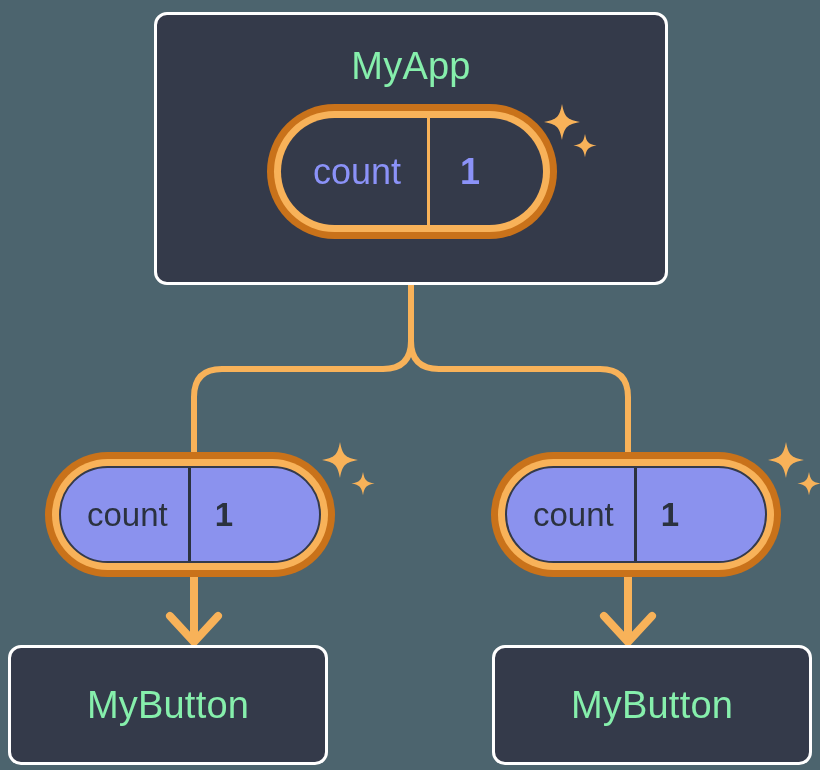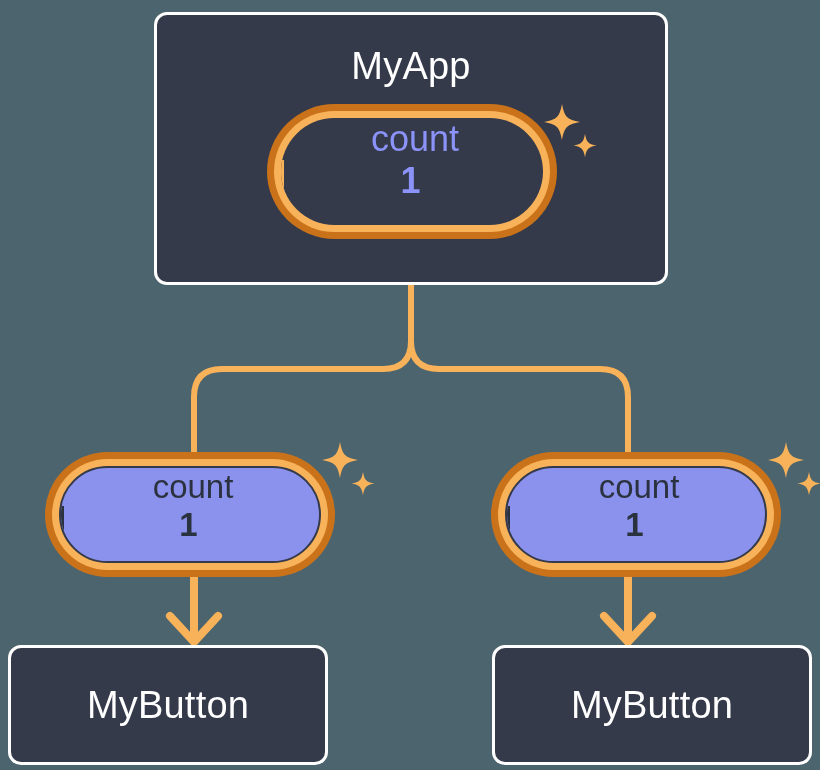--- a/index.html
+++ b/index.html
@@ -30,21 +30,21 @@
   
   .card {
     position: absolute;
     z-index: 3;
     background: #343a4a;
     border: 3px solid #ffffff;
     border-radius: 13px;
     box-sizing: border-box;
   }
   .card-title {
-    color: #ffffff;
+    color: #86efac;
     font-size: 38px;
     font-weight: 400;
     letter-spacing: 0.2px;
     text-align: center;
     white-space: nowrap;
   }
   #card-myapp {
     left: 154px; top: 12px;
     width: 514px; height: 273px;
   }
@@ -84,21 +84,20 @@
     padding: 7px;
     height: 100%;
   }
   .pill-inner {
     box-sizing: border-box;
     border-radius: 999px;
     height: 100%;
     display: flex;
     align-items: stretch;
     overflow: hidden;
-    flex-direction: column;
   }
   .pill-key, .pill-val {
     display: flex;
     align-items: center;
     justify-content: center;
     white-space: nowrap;
   }
 
   
   .pill--hollow .pill-inner {

